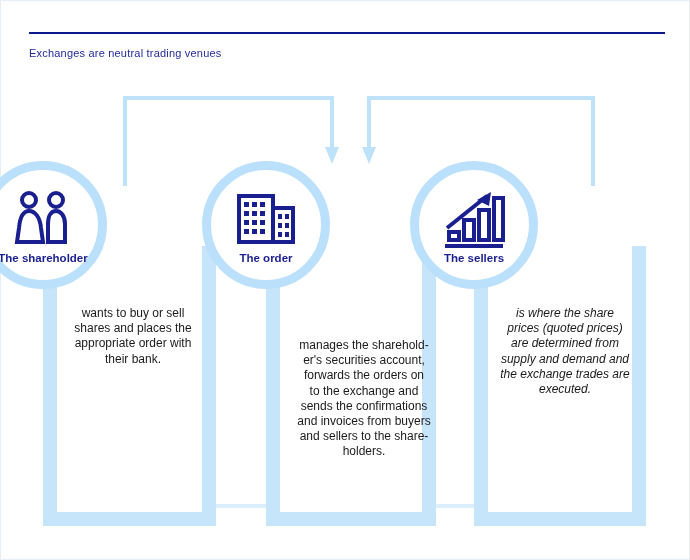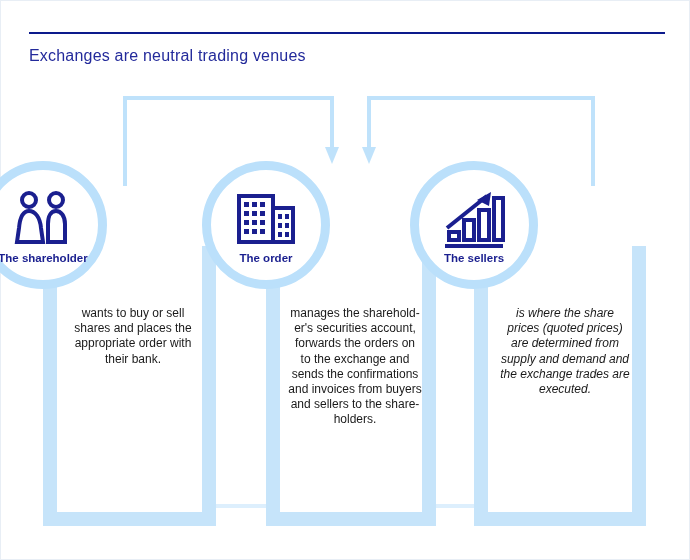--- a/index.html
+++ b/index.html
@@ -20,21 +20,21 @@
   .header-rule{
     position:absolute;
     left:28px;top:31px;
     width:636px;height:2px;
     background:#0c1a8c;
   }
   .page-title{
     position:absolute;
     left:28px;top:46px;
     width:600px;
-    font-size:16px;
+    font-size:11px;
     color:#232a9b;
     letter-spacing:.2px;
     white-space:nowrap;
   }
   
   #diagram{
     position:absolute;
     left:0;top:0;
     width:690px;height:560px;
   }
@@ -106,21 +106,21 @@
     top:145px;
     left:16px;
     width:148px;
     font-size:12px;
     line-height:15.2px;
     color:#1a1a1a;
     white-space:pre-line;
     z-index:2;
     text-align:center;
   }
-  .col-2 .body-text{width:152px;left:13px;}
+  .col-2 .body-text{width:152px;left:22px;margin-top:32px;}
   .col-3 .body-text{width:150px;left:16px;font-style:italic;}
 </style>
 </head>
 <body>
 
 <div id="page">
 
   <div class="header-rule"></div>
   <div class="page-title">Exchanges are neutral trading venues</div>
 

